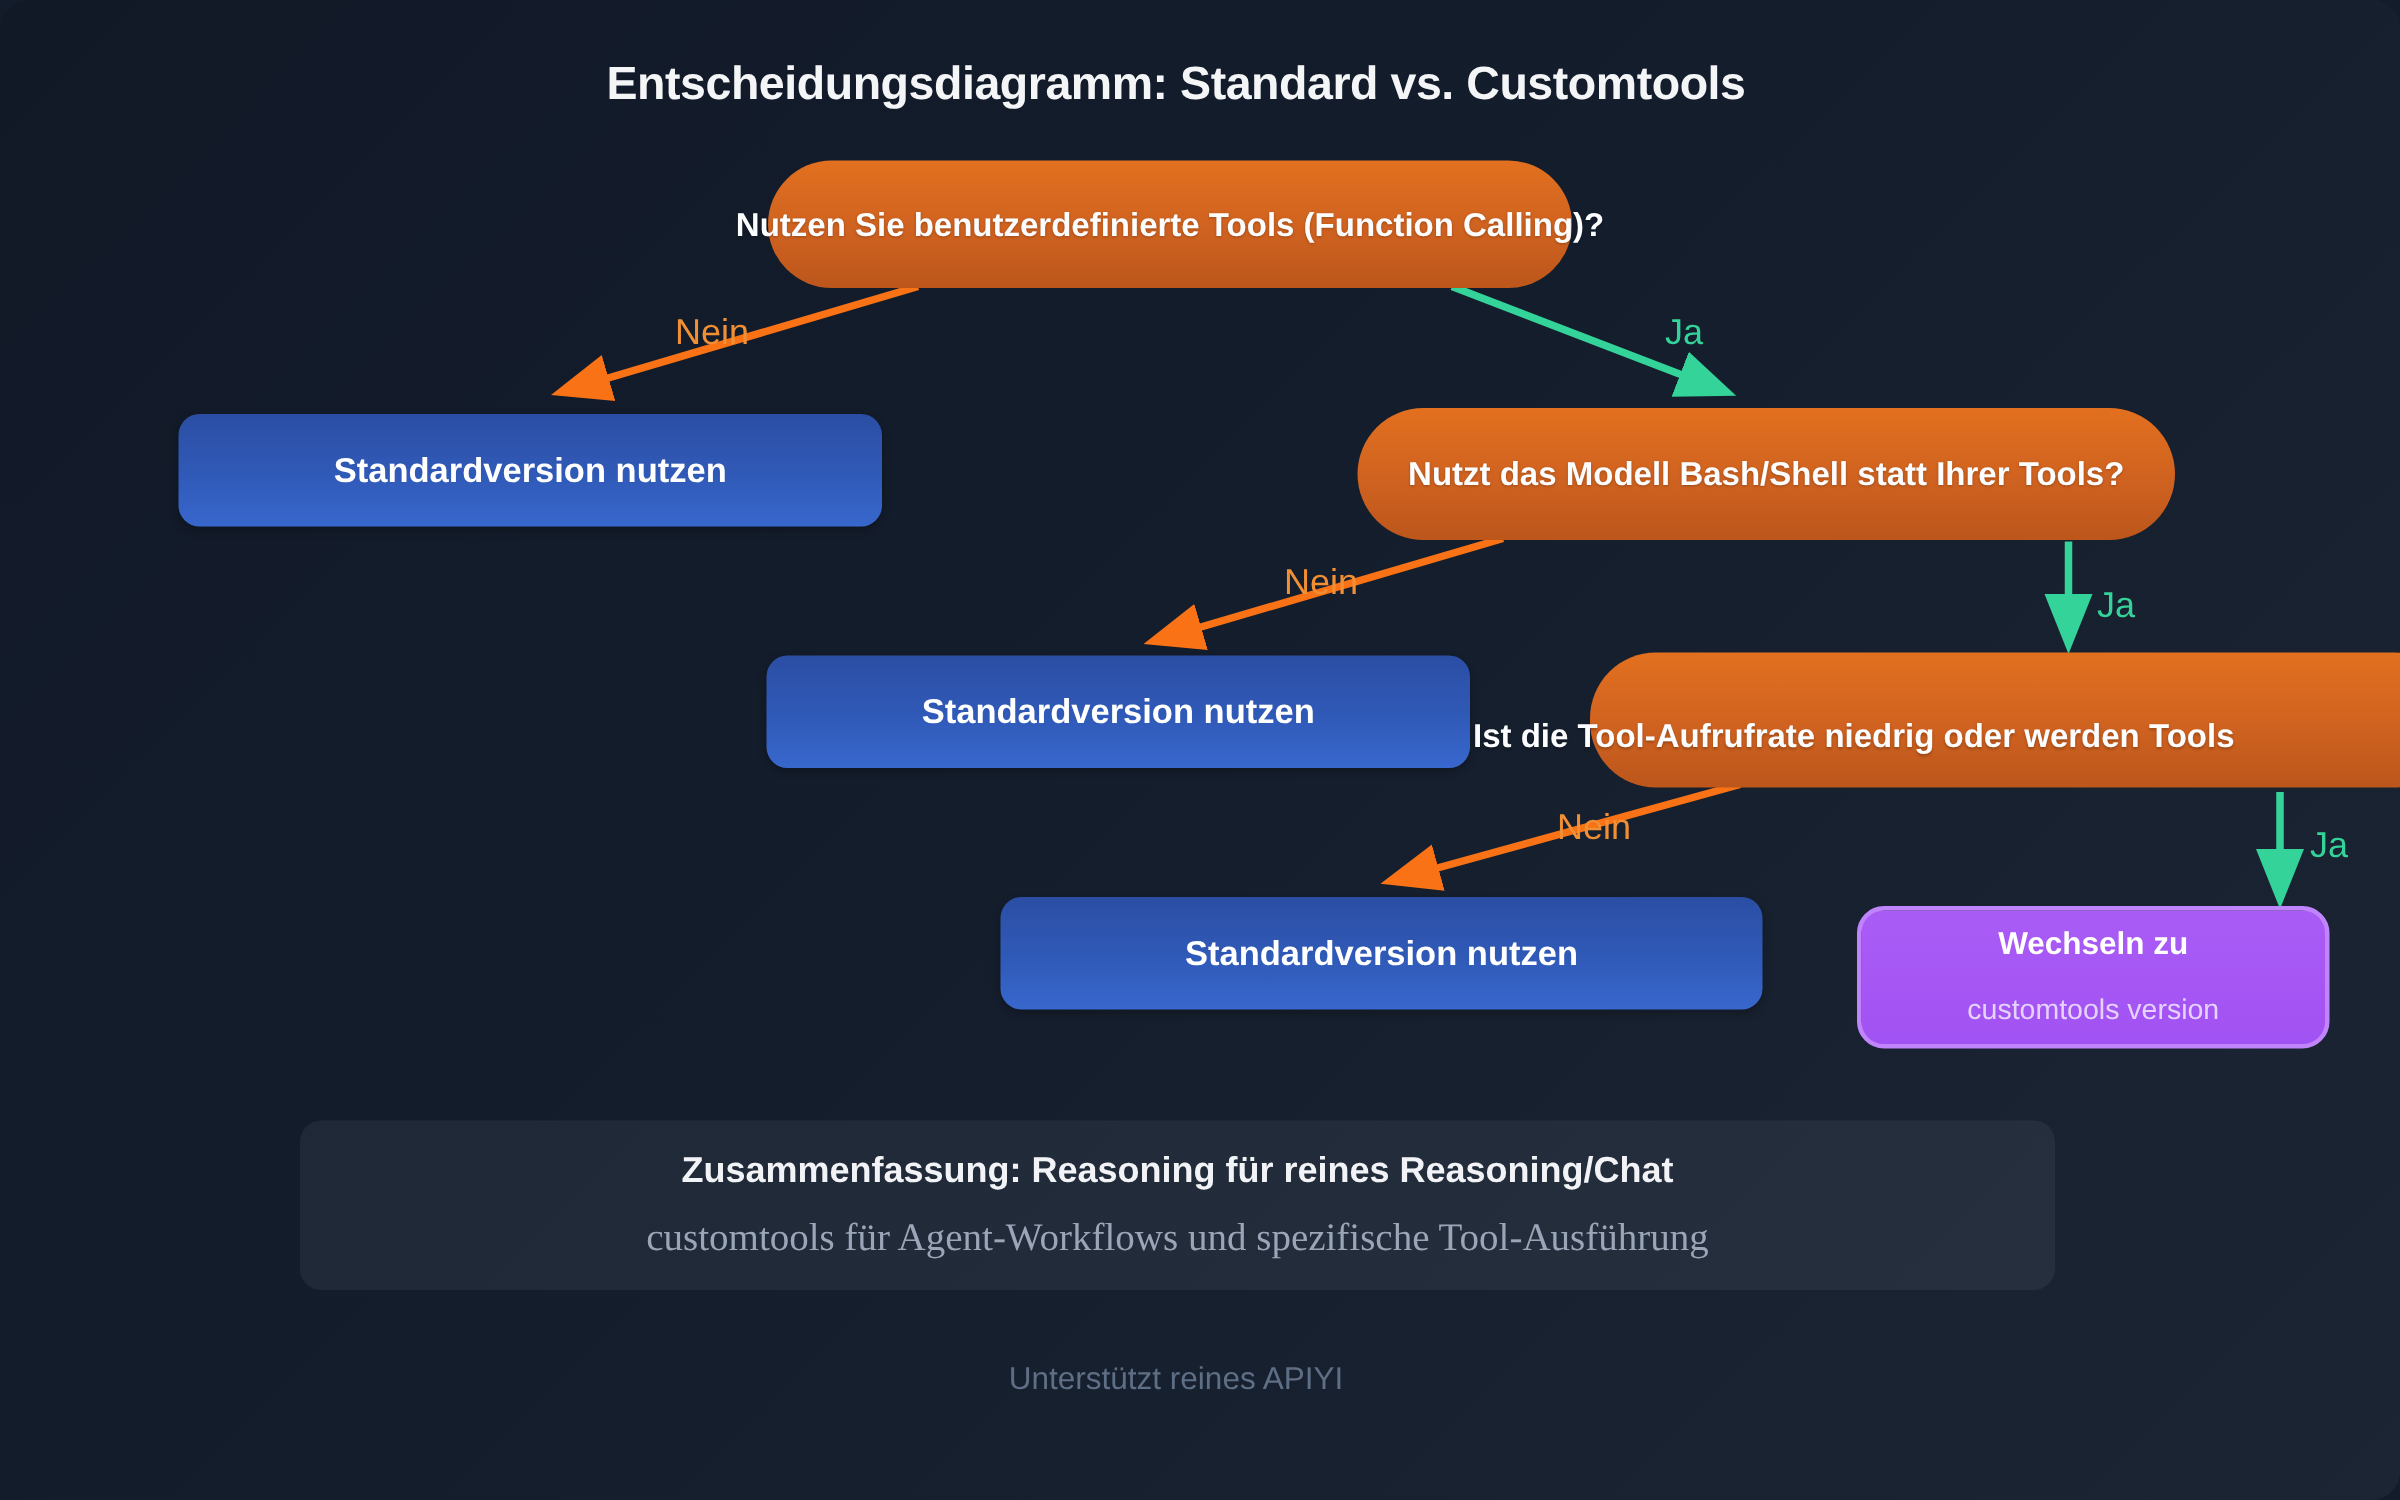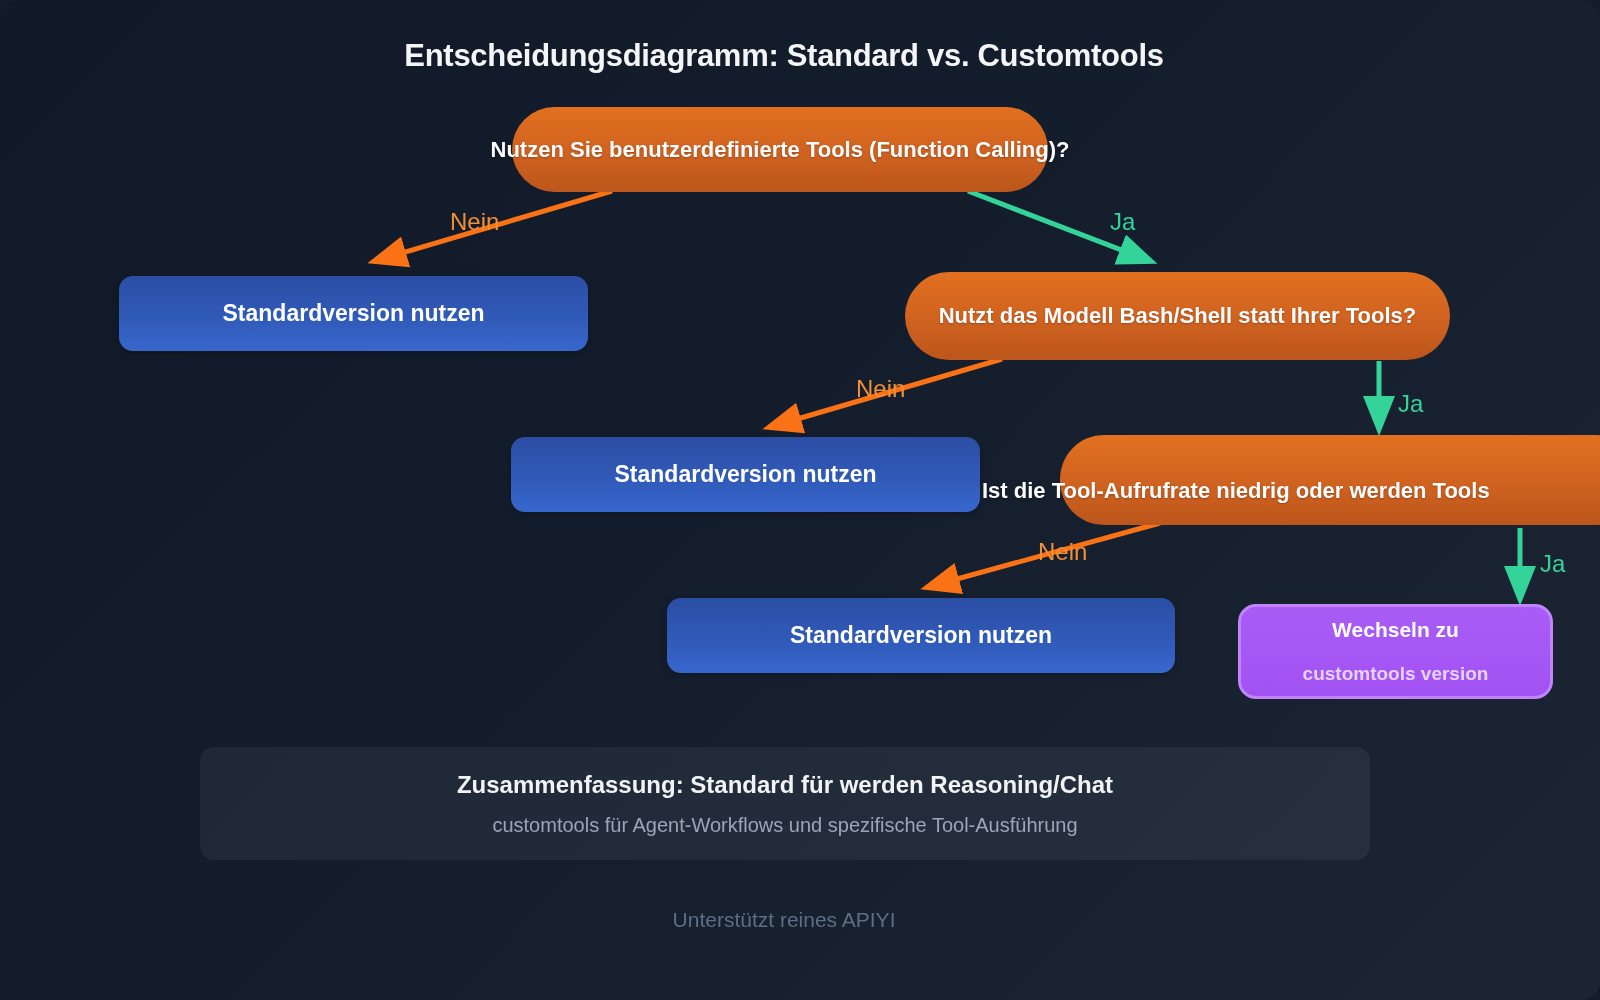--- a/index.html
+++ b/index.html
@@ -37,31 +37,31 @@
     text-align:center;
   }
   .action-box{
     position:absolute;border-radius:18px;
     background:linear-gradient(180deg,#aa5cf6 0%,#a152f2 100%);
     border:3.5px solid #c084fc;box-sizing:border-box;
     display:flex;flex-direction:column;align-items:center;justify-content:center;
     gap:21px;
   }
   .action-line1{color:#ffffff;font-size:21px;font-weight:700;white-space:nowrap;}
-  .action-line2{color:#e6d2ff;font-size:19px;font-weight:700;white-space:nowrap;}
+  .action-line2{color:#e6d2ff;font-size:19px;font-weight:400;white-space:nowrap;}
   .edge-label{position:absolute;font-size:24px;white-space:nowrap;}
   .edge-no{color:#f18f35;}
   .edge-yes{color:#34d399;}
   .summary{
     position:absolute;left:200px;top:747px;width:1170px;height:113px;
     border-radius:14px;background:rgba(255,255,255,0.055);
     display:flex;flex-direction:column;align-items:center;justify-content:center;gap:15px;
   }
   .summary-line1{color:#f1f3f6;font-size:24px;font-weight:700;white-space:nowrap;}
-  .summary-line2{color:#9aa6b8;font-size:20px;white-space:nowrap;}
+  .summary-line2{color:#9aa6b8;font-size:26px;white-space:nowrap;font-family:Liberation Serif, serif;}
   .footer{
     position:absolute;left:784px;top:908px;transform:translateX(-50%);
     color:#5e6e85;font-size:21px;white-space:nowrap;
   }
   svg.edges{position:absolute;left:0;top:0;pointer-events:none;}
 </style>
 </head>
 <body>
 
 <div id="canvas">
@@ -108,19 +108,19 @@
   <div class="result" style="left:511px;top:437px;width:469px;height:75px;">Standardversion nutzen</div>
 
   <div class="result" style="left:667px;top:598px;width:508px;height:75px;">Standardversion nutzen</div>
 
   <div class="action-box" style="left:1238px;top:604px;width:315px;height:95px;">
     <span class="action-line1">Wechseln zu</span>
     <span class="action-line2">customtools version</span>
   </div>
 
   <div class="summary">
-    <span class="summary-line1">Zusammenfassung: Standard für werden Reasoning/Chat</span>
+    <span class="summary-line1">Zusammenfassung: Reasoning für reines Reasoning/Chat</span>
     <span class="summary-line2">customtools für Agent-Workflows und spezifische Tool-Ausführung</span>
   </div>
 
   <div class="footer">Unterstützt reines APIYI</div>
 
 </div>
 
 </body></html>

